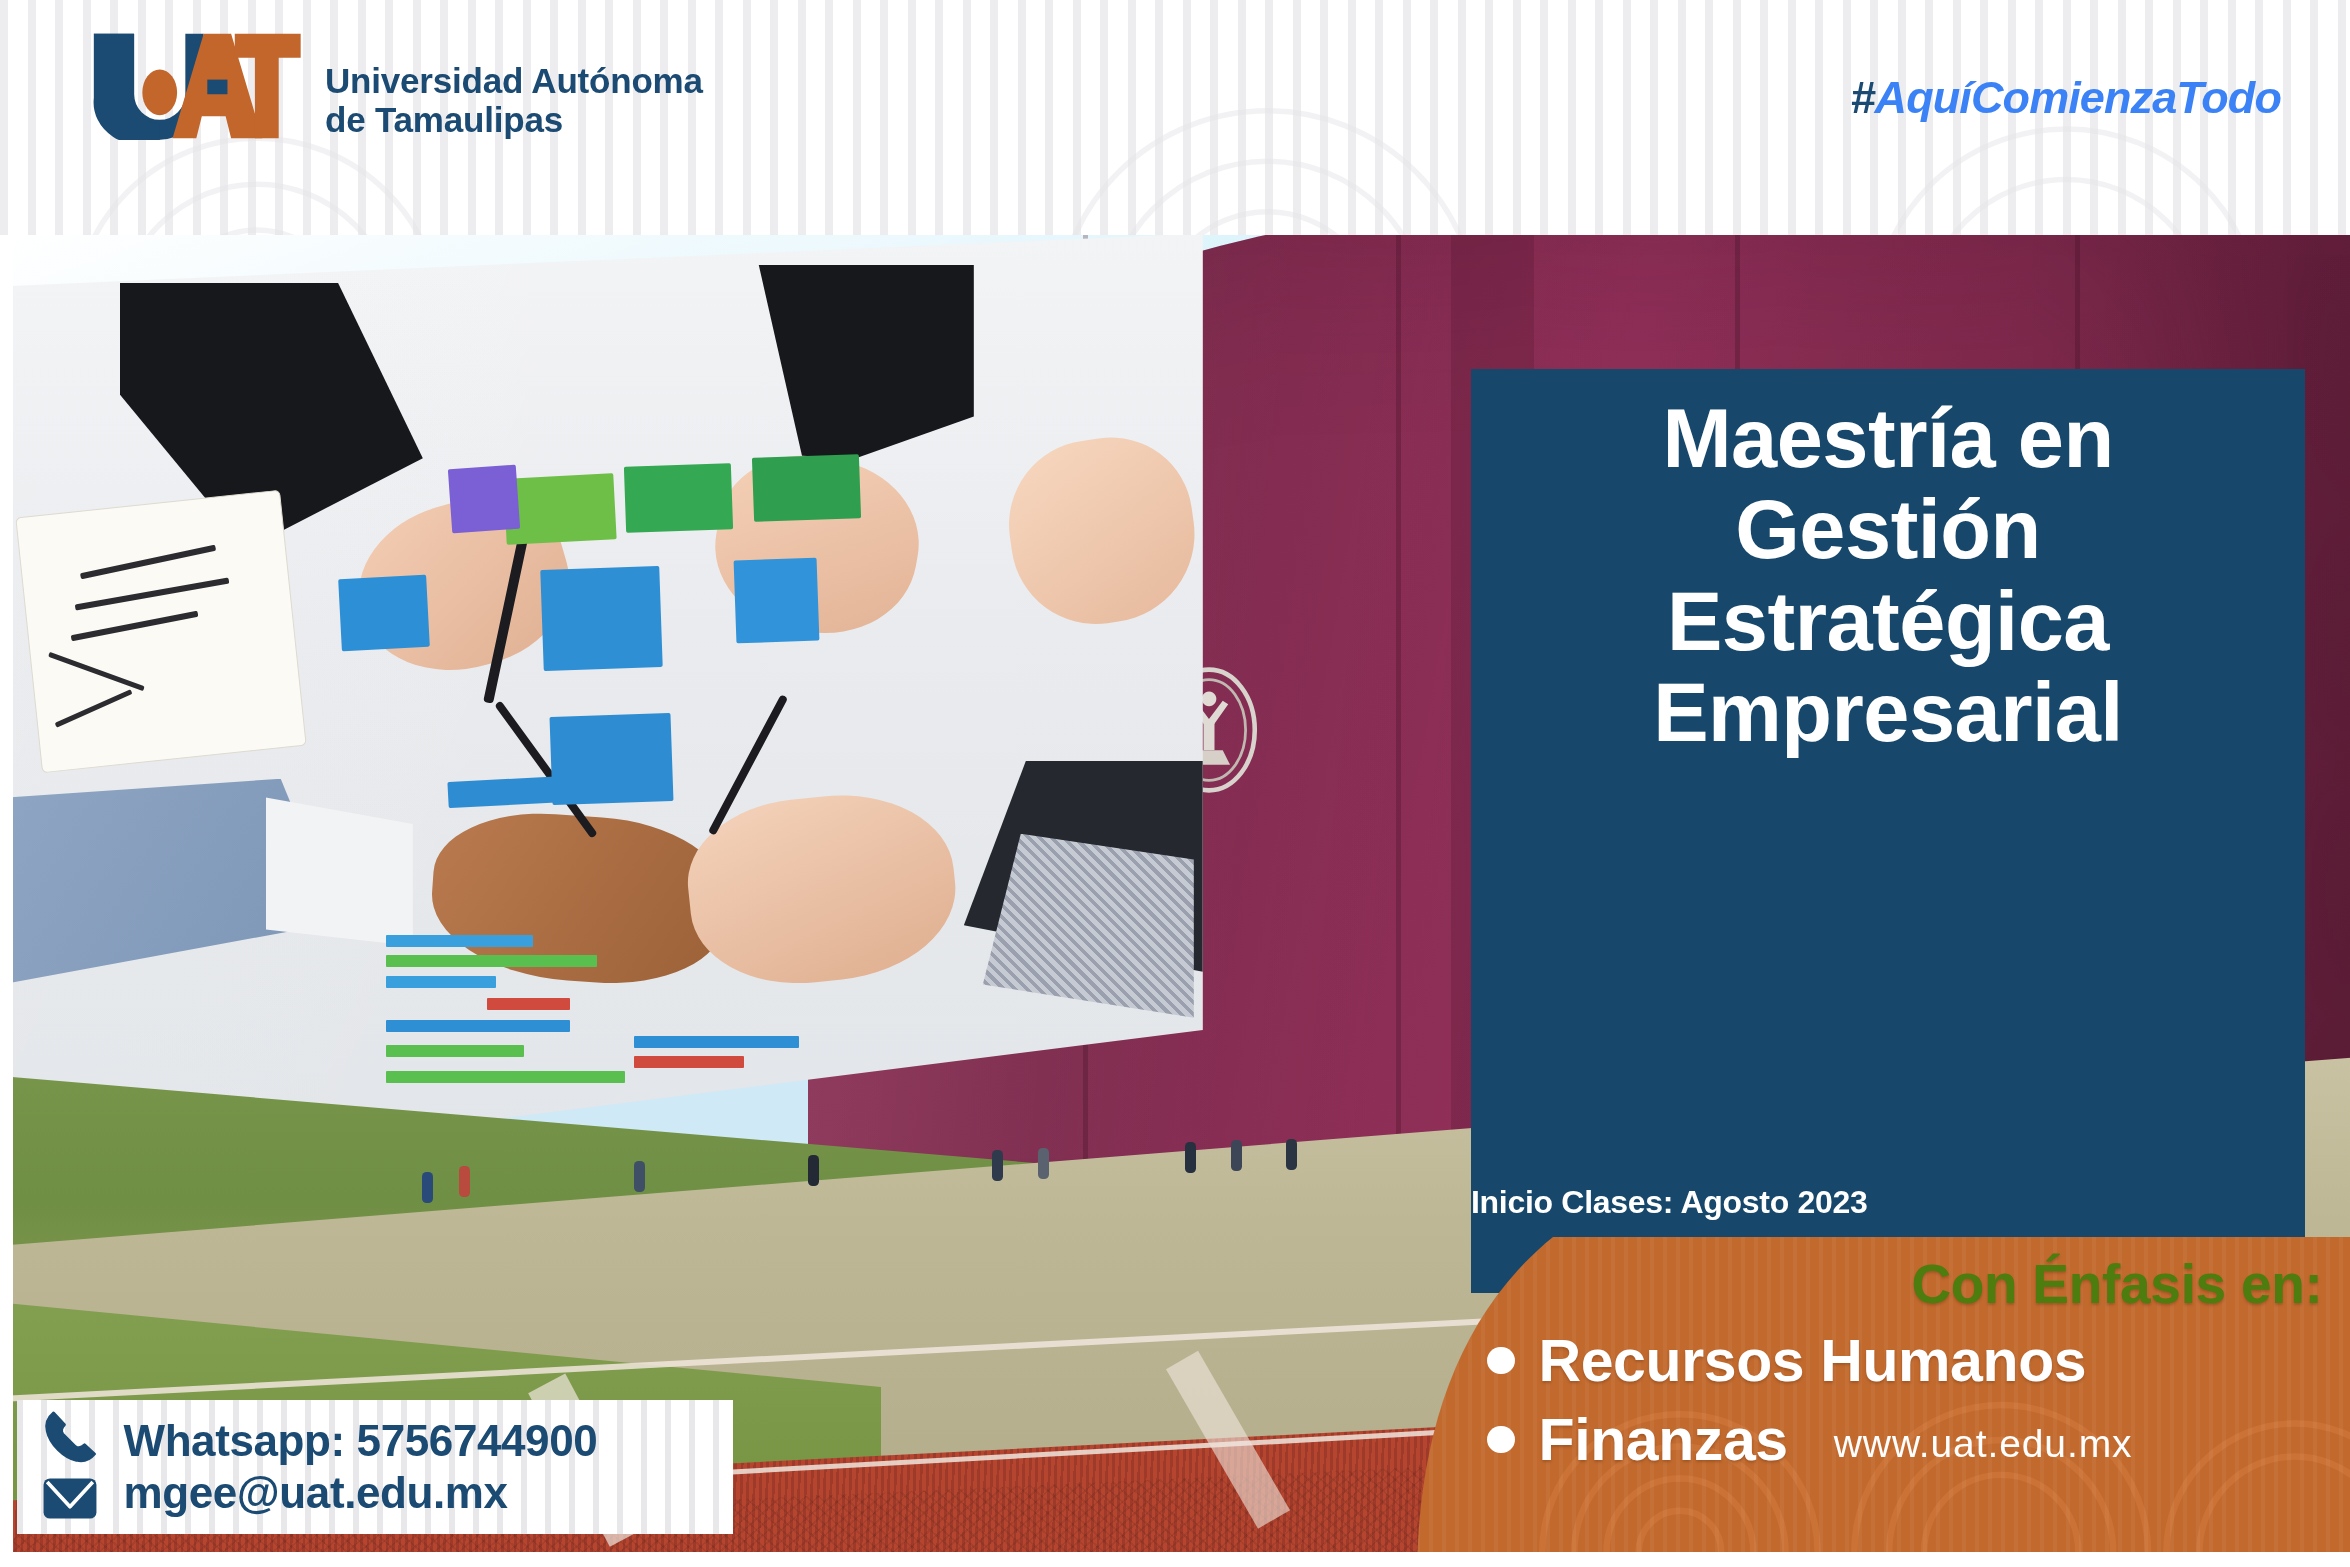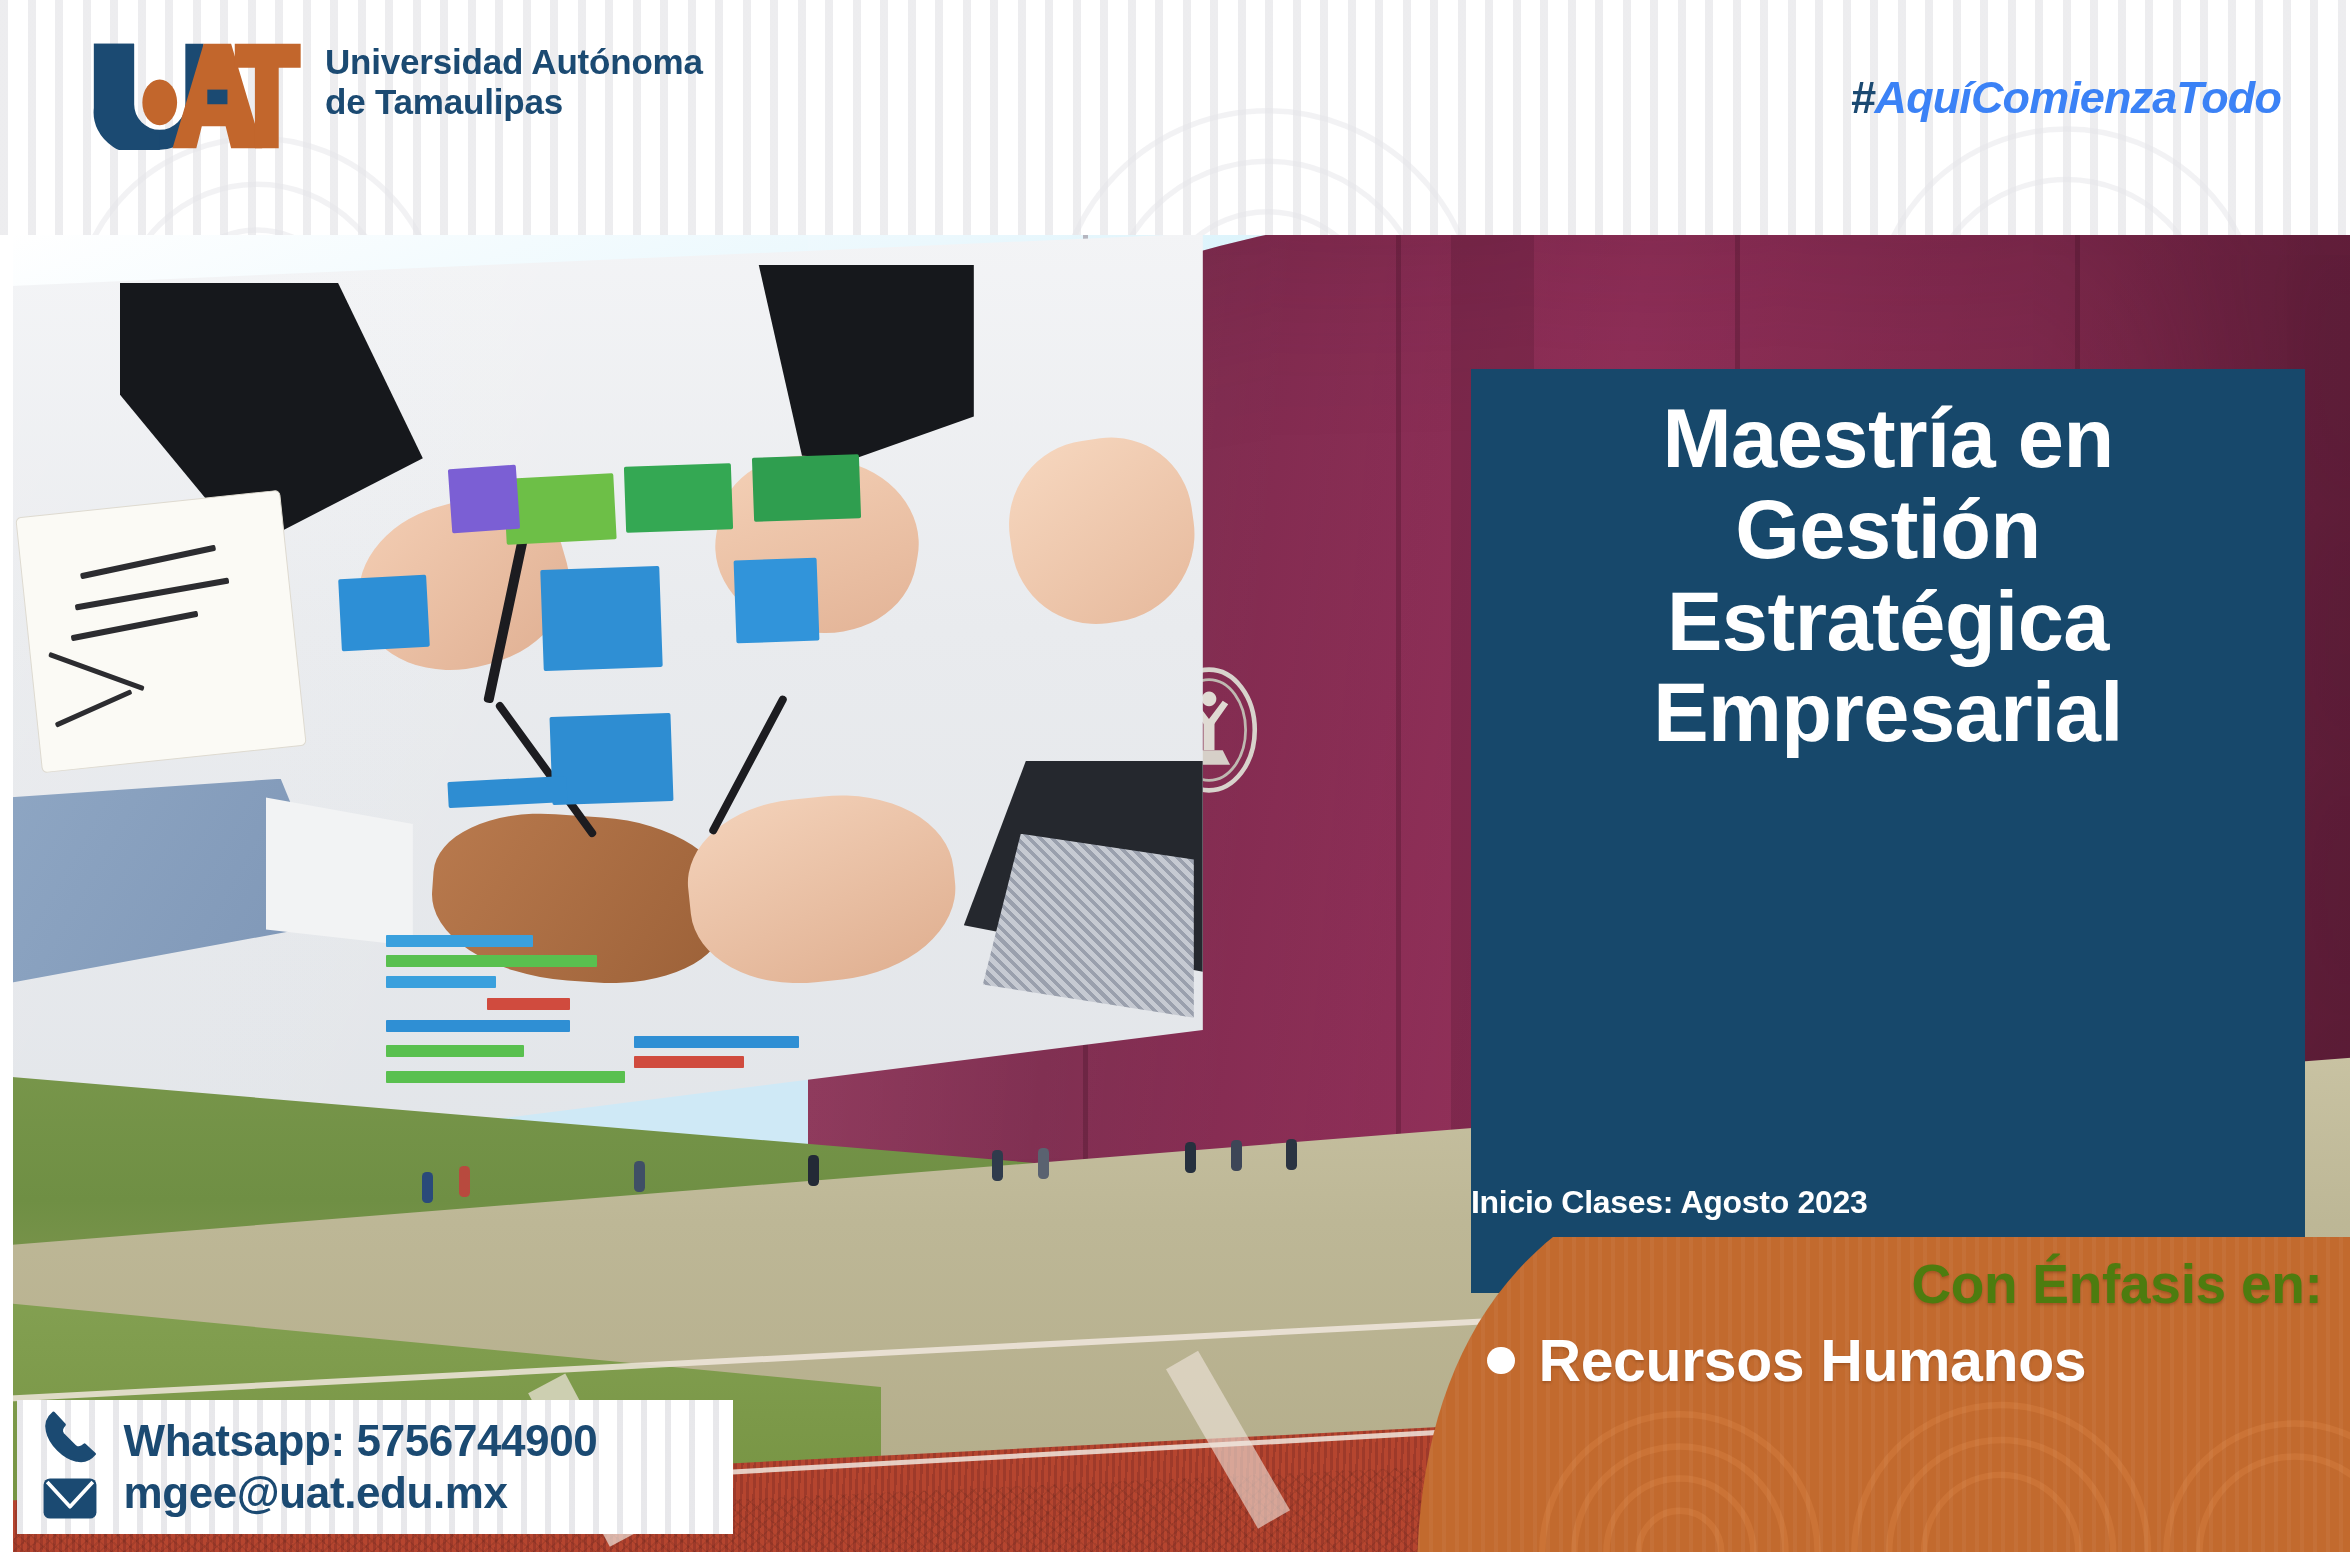--- a/index.html
+++ b/index.html
@@ -10,21 +10,21 @@
 
   
   .header{position:absolute;left:0;top:0;width:2351px;height:235px;background:#ffffff;overflow:hidden;}
   .header-stripes{position:absolute;inset:0;
     background:repeating-linear-gradient(90deg,
       rgba(222,222,226,.55) 0px, rgba(222,222,226,.55) 8.3px,
       rgba(255,255,255,0) 8.3px, rgba(255,255,255,0) 27.5px);}
   .header-arcs{position:absolute;left:0;top:-64px;width:2351px;height:386px;opacity:.5;}
   .header-arcs svg{width:100%;height:100%;}
 
-  .logo{position:absolute;left:88px;top:42px;display:flex;align-items:flex-start;gap:24px;}
+  .logo{position:absolute;left:88px;top:32px;display:flex;align-items:flex-end;gap:24px;}
   .logo-mark{position:relative;width:213px;height:108px;}
   .logo-mark svg{width:213px;height:108px;display:block;}
   .logo-words{line-height:1.13;}
   .logo-words div{color:#1b4a72;font-size:35px;font-weight:bold;letter-spacing:-0.2px;white-space:nowrap;}
 
   .head-title{position:absolute;left:790px;top:37px;width:1019px;text-align:center;
     color:#1b2a3d;font-size:40px;font-weight:bold;line-height:1.28;letter-spacing:0.3px;}
   .head-title span{display:block;white-space:nowrap;}
 
   .hashtag{position:absolute;right:70px;top:72px;display:flex;align-items:baseline;
@@ -335,20 +335,25 @@
     </div>
     <div class="orange-stripes"></div>
 
     <div class="orange-body">
       <div class="orange-head">Con Énfasis en:</div>
       <ul class="orange-list">
         <li class="orange-li">
           <span class="bullet"></span>
           <span class="orange-li-txt">Recursos Humanos</span>
         </li>
+        <li class="orange-li">
+          <span class="bullet"></span>
+          <span class="orange-li-txt">Finanzas</span>
+          <span class="orange-url">www.uat.edu.mx</span>
+        </li>
       </ul>
     </div>
   </div>
 
   <div class="contact">
     <div class="contact-stripes"></div>
     <div class="contact-icons">
       <span class="icn">
         <svg viewBox="0 0 68 62" aria-hidden="true">
           <path d="M16 4 C10 9 7 16 9 24 C12 38 27 53 41 56 C49 58 56 55 61 49

